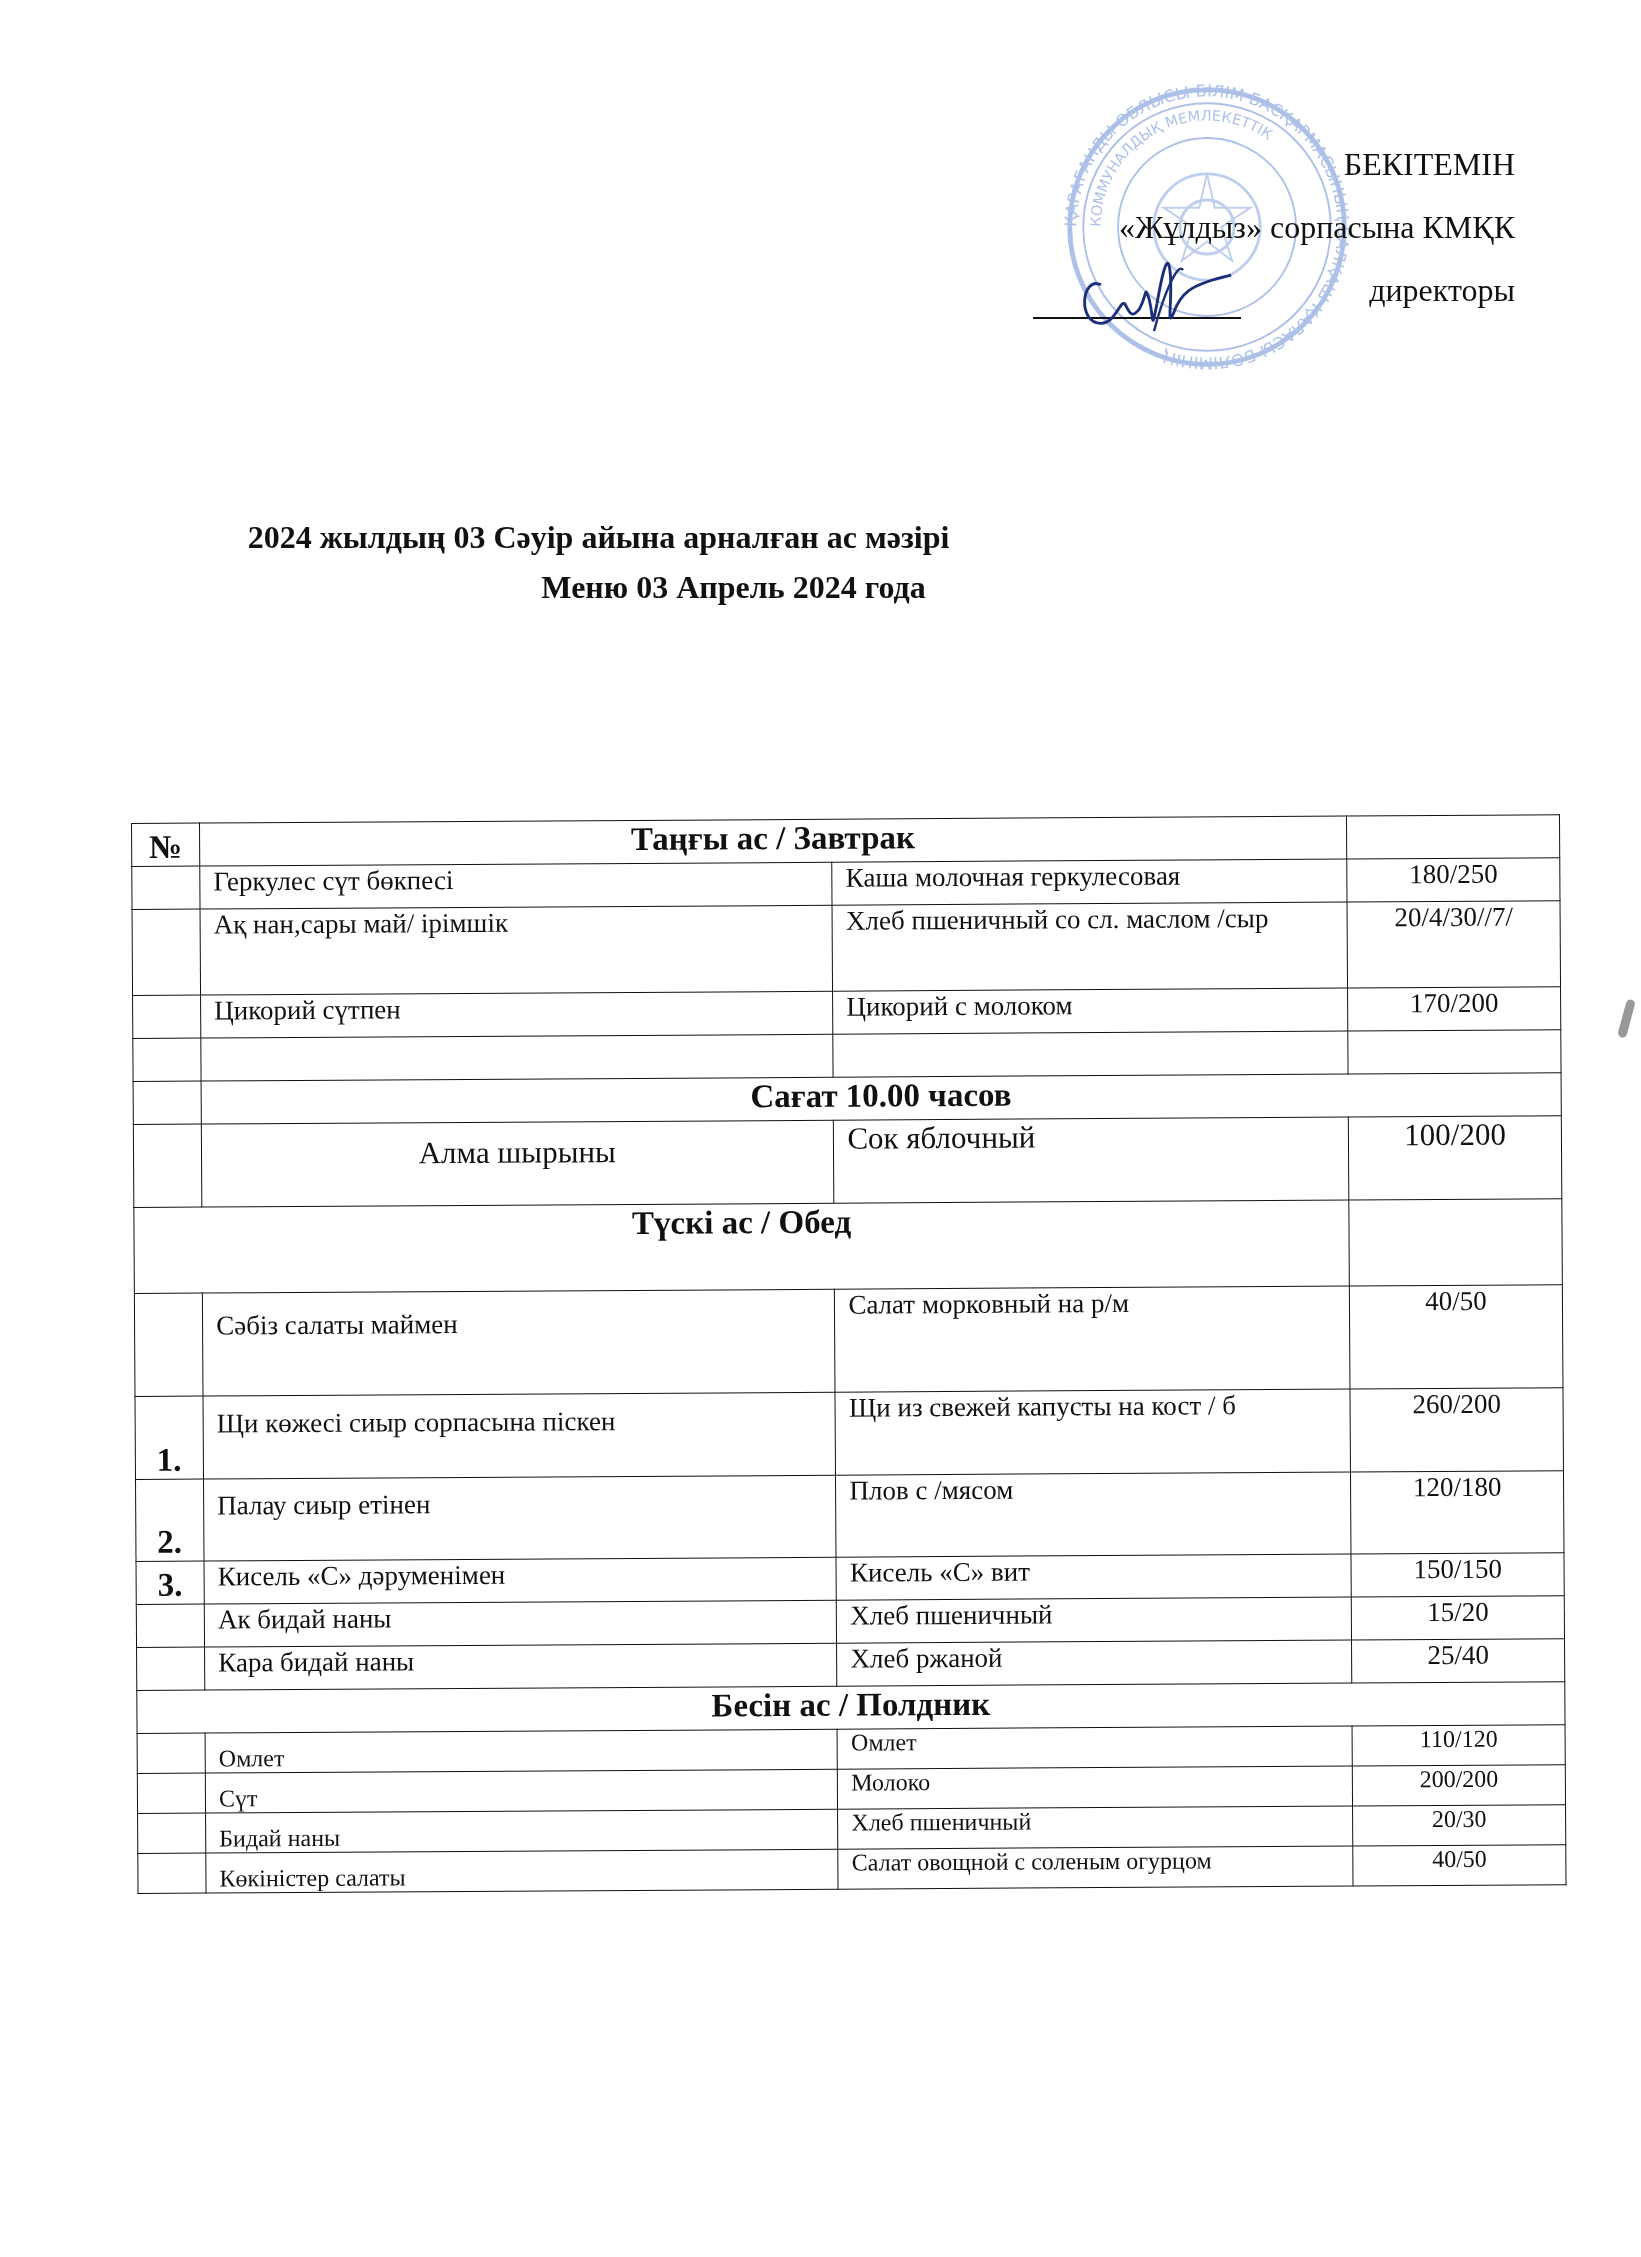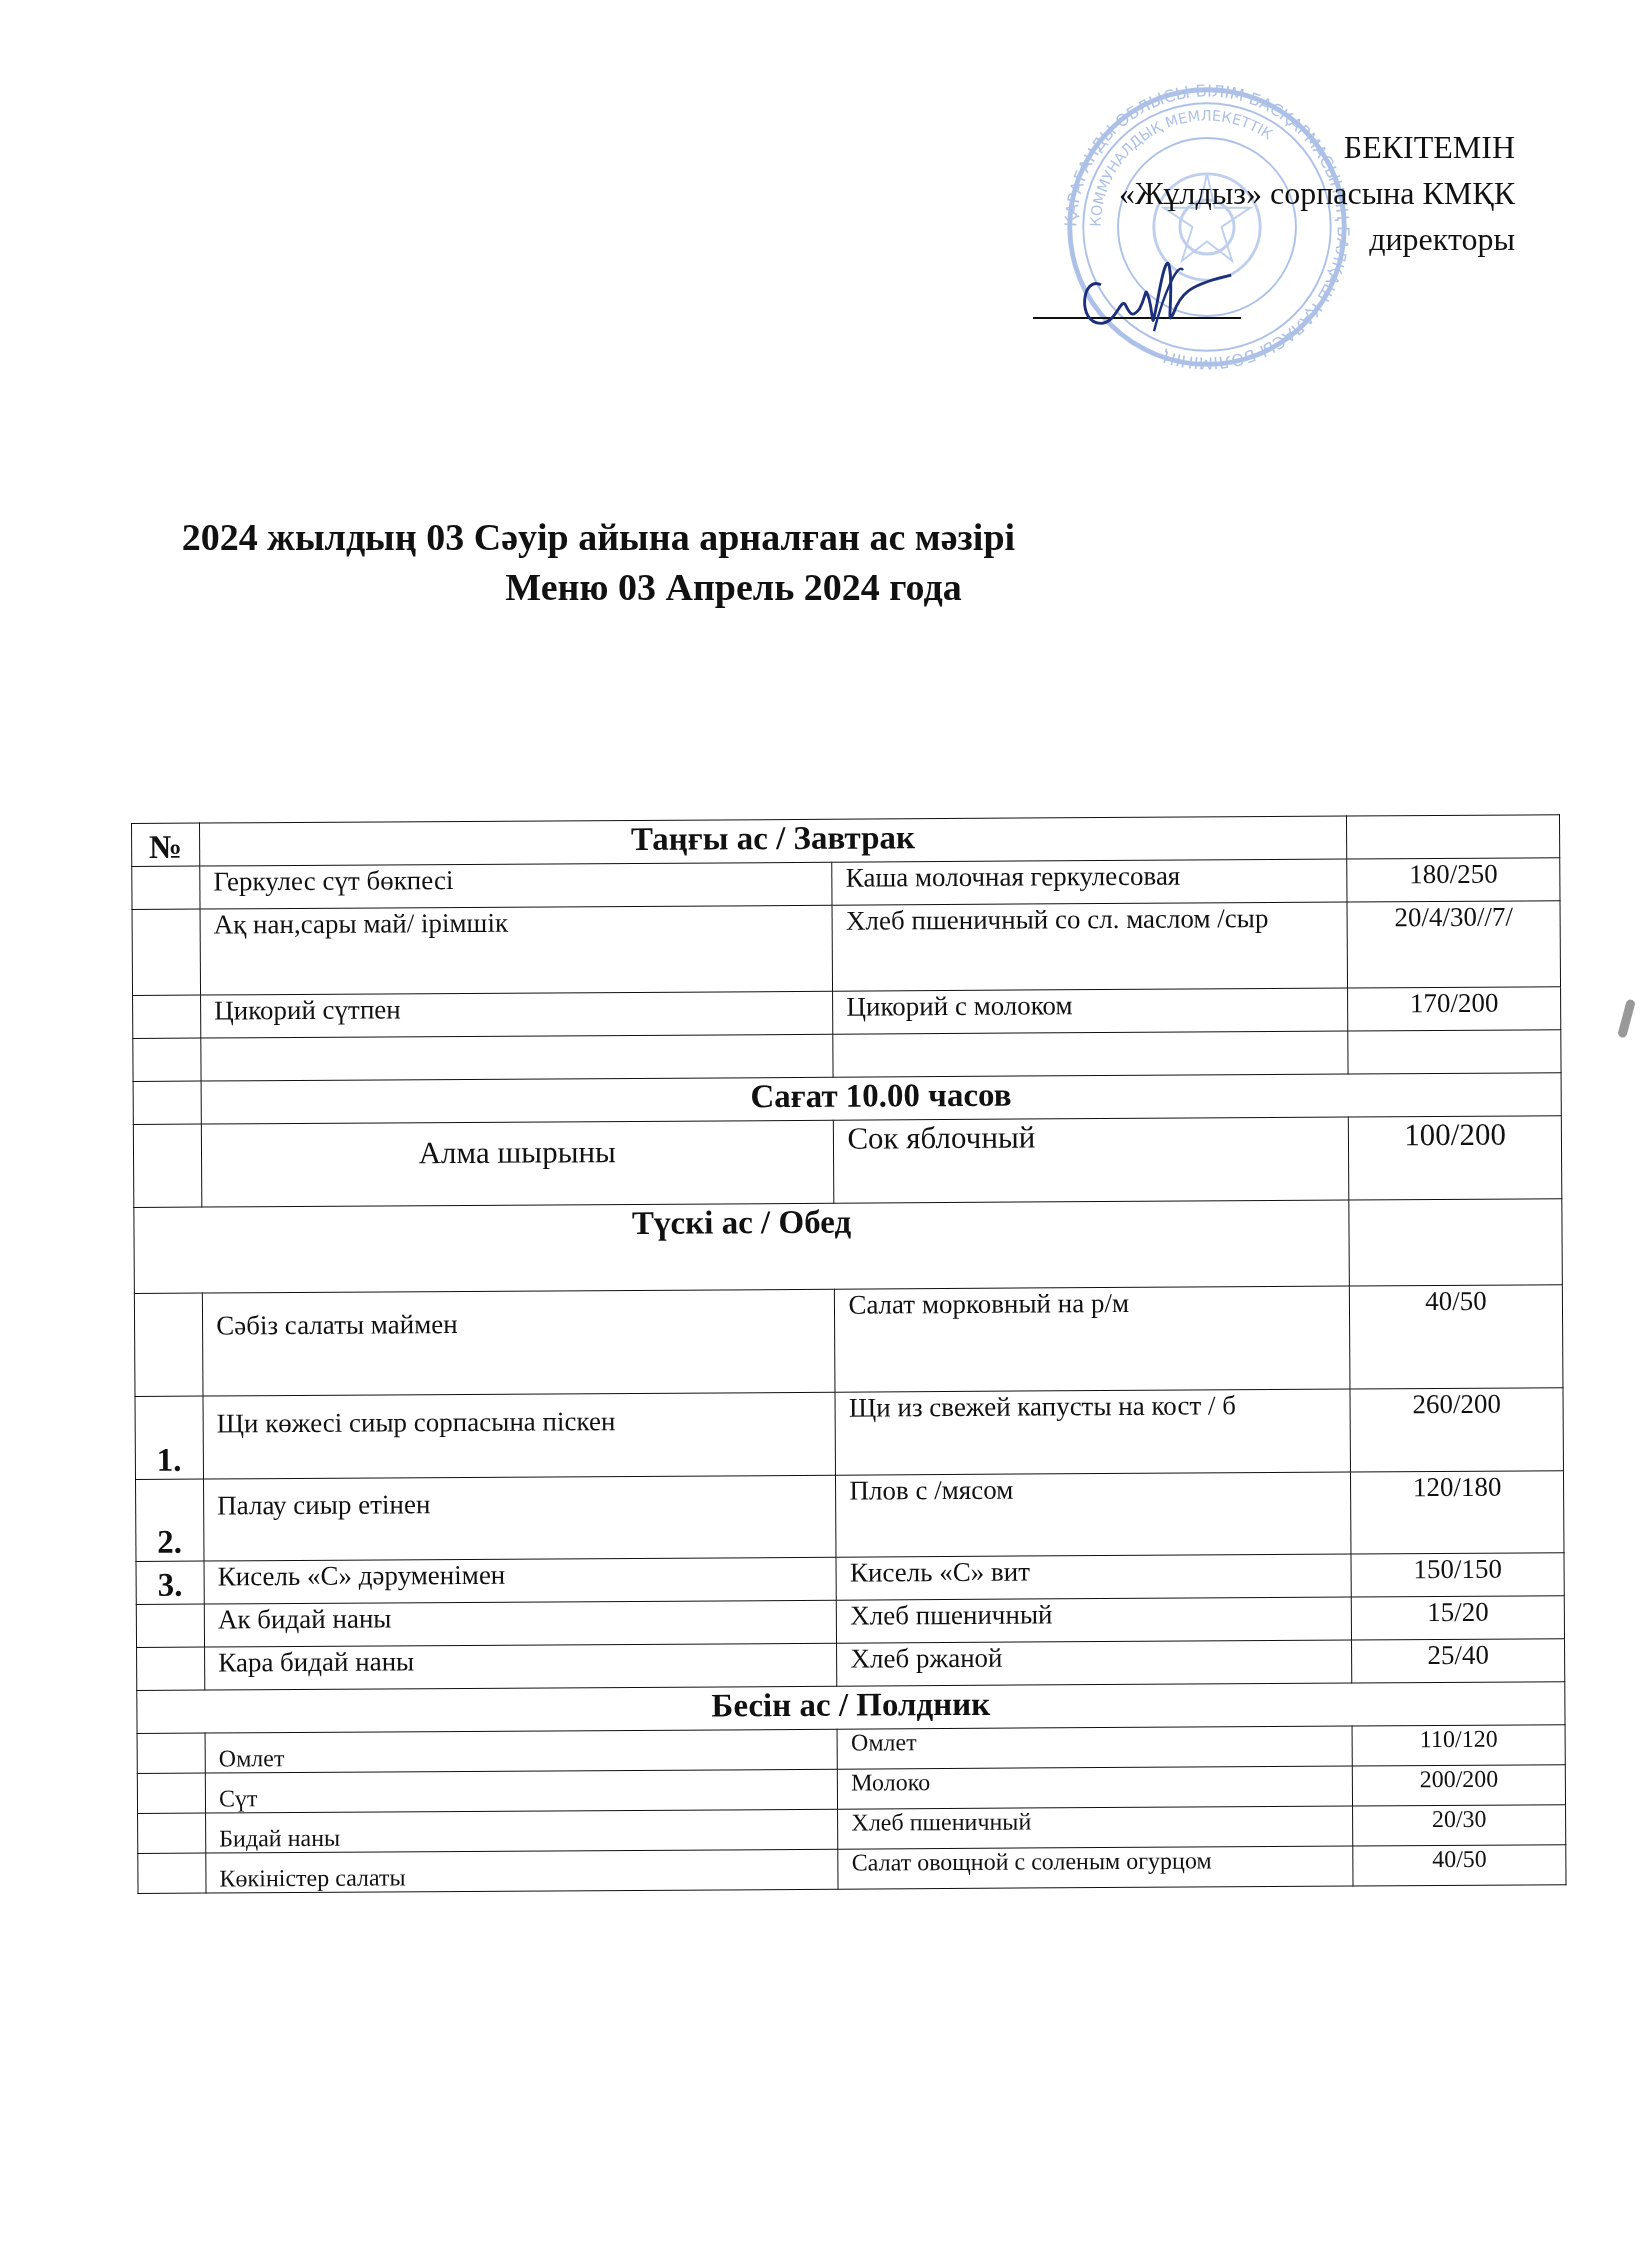--- a/index.html
+++ b/index.html
@@ -4,33 +4,33 @@
   <style>
     html, body { margin: 0; padding: 0; background: #ffffff; }
     body {
       width: 1641px; height: 2257px; position: relative; overflow: hidden;
       font-family: "Liberation Serif", "DejaVu Serif", serif; color: #111;
     }
     .approval {
       position: absolute; top: 124px; right: 126px; width: 541px;
       text-align: right; font-size: 32px; line-height: 46px;
     }
-    .approval div { position: relative; z-index: 2; }
+    .approval div { position: relative; z-index: 2; margin-top: 17px; }
     .sign-line {
       position: absolute; left: 1033px; top: 317px; width: 208px; height: 1.9px; background: #111; z-index: 2;
     }
     .signature {
       position: absolute; left: 1072px; top: 246px; width: 164px; height: 92px; z-index: 3;
     }
     .stamp {
       position: absolute; left: 1062px; top: 82px; width: 290px; height: 290px; z-index: 1; opacity: 0.55;
     }
     .title {
       position: absolute; top: 512px; left: 0; width: 1641px; text-align: center;
-      font-weight: bold; font-size: 38px; line-height: 50px;
+      font-weight: bold; font-size: 32px; line-height: 50px;
     }
     .title .l1 { margin-left: -444px; display: block; }
     .title .l2 { margin-left: -174px; display: block; }
 
     table.menu {
       position: absolute; top: 823px; left: 131px; width: 1429px;
       border-collapse: collapse; font-size: 27px; transform: rotate(-0.35deg); transform-origin: left top;
     }
     table.menu td {
       border: 1.9px solid #111; padding: 0 13.5px; vertical-align: top; height: 42px;

